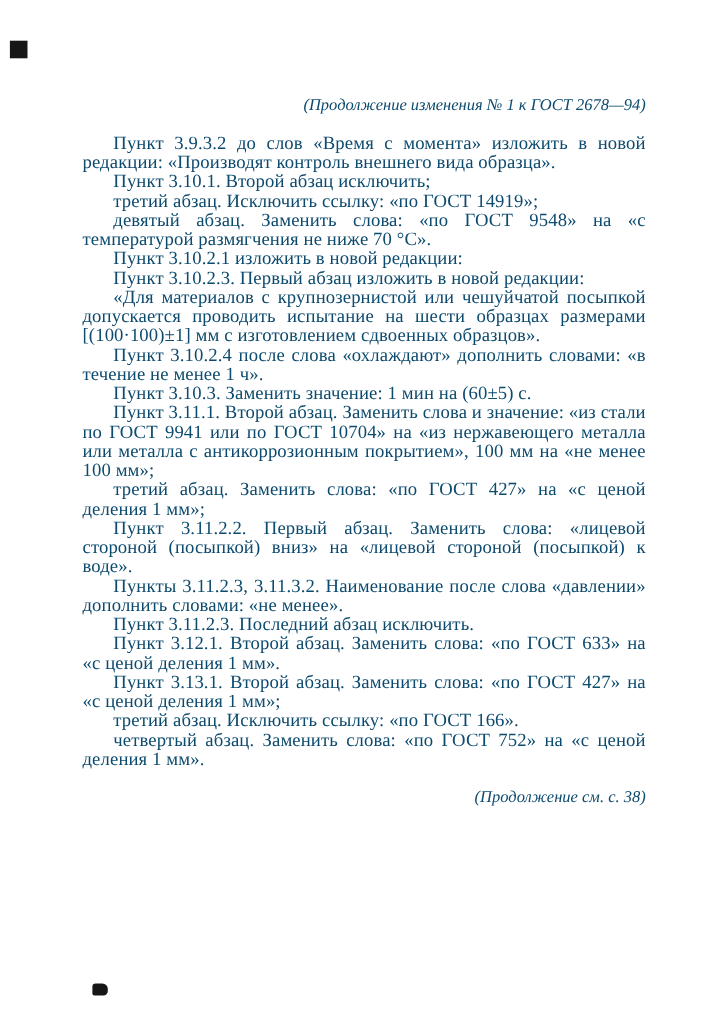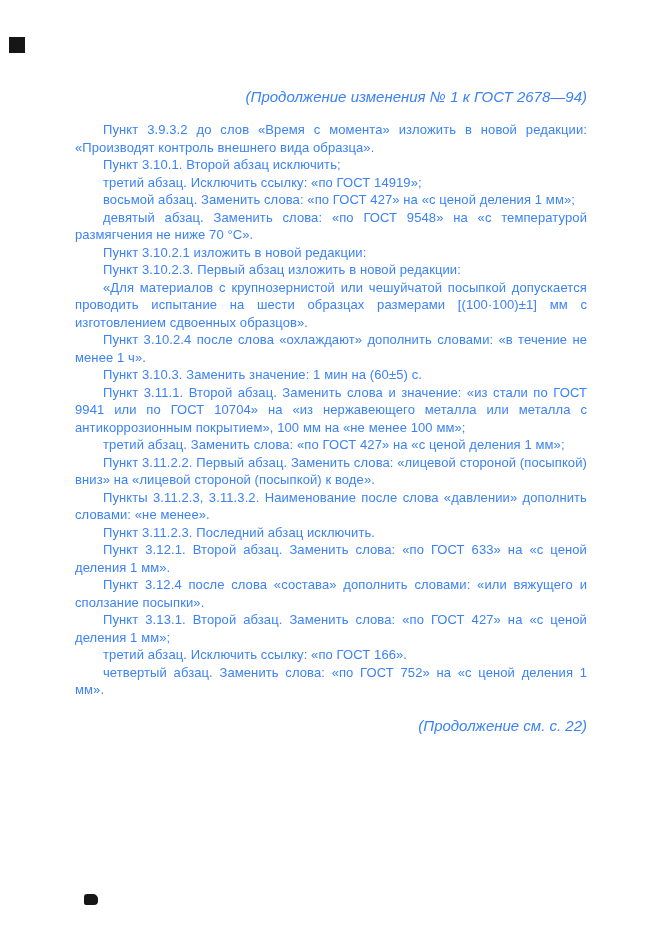--- a/index.html
+++ b/index.html
@@ -6,38 +6,38 @@
     margin: 0;
     padding: 0;
     background: #ffffff;
   }
   .page {
     position: relative;
     width: 661px;
     height: 936px;
     background: #ffffff;
     overflow: hidden;
-    font-family: Liberation Sans, sans-serif;
-    color: #3b82f6;
+    font-family: Liberation Serif, serif;
+    color: #0c4a6e;
   }
   .textcol {
     position: absolute;
     left: 75px;
     top: 88px;
     width: 512px;
   }
   .header-note {
     font-size: 15px;
     font-style: italic;
     text-align: right;
     margin: 0 0 16px 0;
     white-space: nowrap;
   }
   .para {
-    font-size: 13px;
+    font-size: 17px;
     line-height: 17.5px;
     margin: 0;
     text-indent: 28px;
     text-align: justify;
     letter-spacing: 0.1px;
   }
   .footer-note {
     font-size: 15px;
     font-style: italic;
     text-align: right;
@@ -68,36 +68,34 @@
 <div class="page">
   <div class="scan-artifact tl"></div>
 
   <div class="textcol">
     <p class="header-note">(Продолжение изменения № 1 к ГОСТ  2678—94)</p>
 
     <div>
         <p class="para">Пункт 3.9.3.2 до слов «Время с момента» изложить в новой редакции: «Производят контроль внешнего вида образца».</p>
         <p class="para">Пункт 3.10.1. Второй абзац исключить;</p>
         <p class="para">третий абзац. Исключить ссылку: «по ГОСТ 14919»;</p>
-        <p class="para">восьмой абзац. Заменить слова: «по ГОСТ 427» на «с ценой деления 1 мм»;</p>
         <p class="para">девятый абзац. Заменить слова: «по ГОСТ 9548» на «с температурой размягчения не ниже 70 °С».</p>
         <p class="para">Пункт 3.10.2.1 изложить в новой редакции:</p>
         <p class="para">Пункт 3.10.2.3. Первый абзац изложить в новой редакции:</p>
         <p class="para">«Для материалов с крупнозернистой или чешуйчатой посыпкой допускается проводить испытание на шести образцах размерами [(100·100)±1] мм с изготовлением сдвоенных образцов».</p>
         <p class="para">Пункт 3.10.2.4 после слова «охлаждают» дополнить словами: «в течение не менее 1 ч».</p>
         <p class="para">Пункт 3.10.3. Заменить значение: 1 мин на (60±5) с.</p>
         <p class="para">Пункт 3.11.1. Второй абзац. Заменить слова и значение: «из стали по ГОСТ 9941 или по ГОСТ 10704» на «из нержавеющего металла или металла с антикоррозионным покрытием», 100 мм на «не менее 100 мм»;</p>
         <p class="para">третий абзац. Заменить слова: «по ГОСТ 427» на «с ценой деления 1 мм»;</p>
         <p class="para">Пункт 3.11.2.2. Первый абзац. Заменить слова: «лицевой стороной (посыпкой) вниз» на «лицевой стороной (посыпкой) к воде».</p>
         <p class="para">Пункты 3.11.2.3, 3.11.3.2. Наименование после слова «давлении» дополнить словами: «не менее».</p>
         <p class="para">Пункт 3.11.2.3. Последний абзац исключить.</p>
         <p class="para">Пункт 3.12.1. Второй абзац. Заменить слова: «по ГОСТ 633» на «с ценой деления 1 мм».</p>
-        <p class="para">Пункт 3.12.4 после слова «состава» дополнить словами: «или вяжущего и сползание посыпки».</p>
         <p class="para">Пункт 3.13.1. Второй абзац. Заменить слова: «по ГОСТ 427» на «с ценой деления 1 мм»;</p>
         <p class="para">третий абзац. Исключить ссылку: «по ГОСТ 166».</p>
         <p class="para">четвертый абзац. Заменить слова: «по ГОСТ 752» на «с ценой деления 1 мм».</p>
       </div>
 
-    <p class="footer-note">(Продолжение см. с. 22)</p>
+    <p class="footer-note">(Продолжение см. с. 38)</p>
   </div>
 
   <div class="scan-artifact bottom"></div>
 </div>
 
 </body></html>

